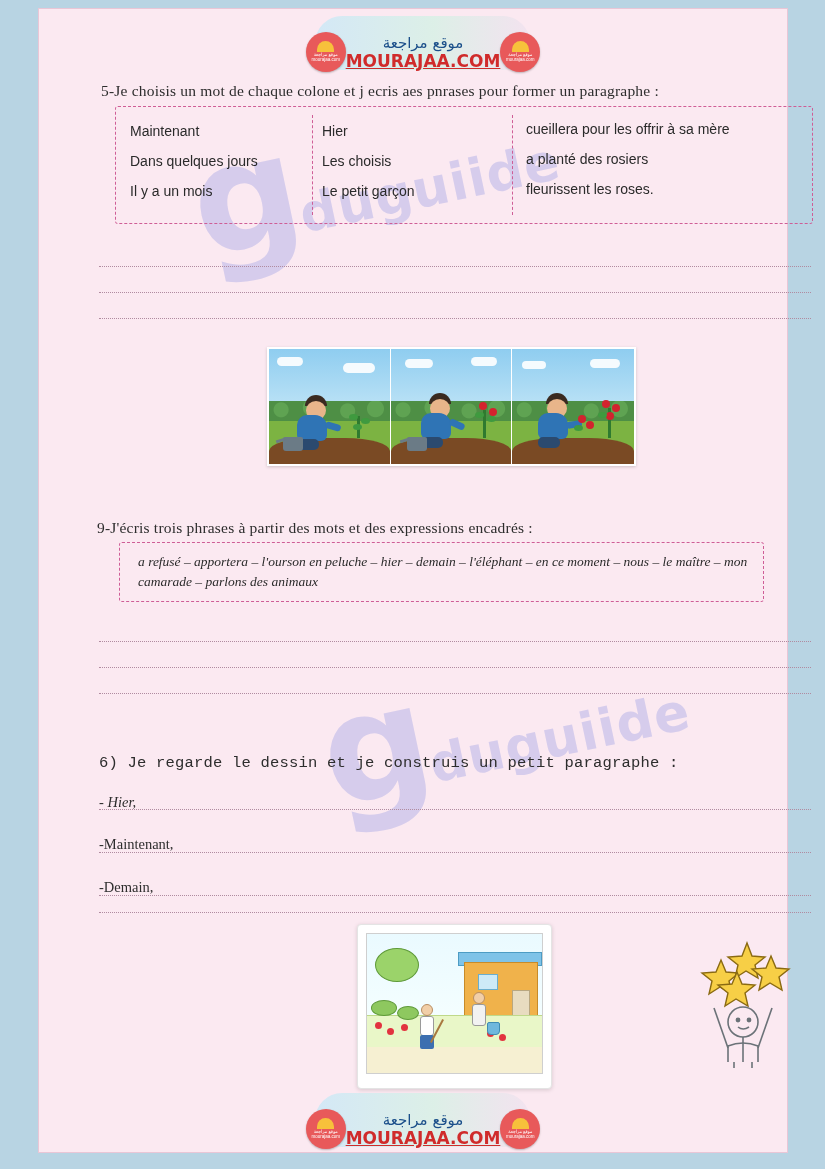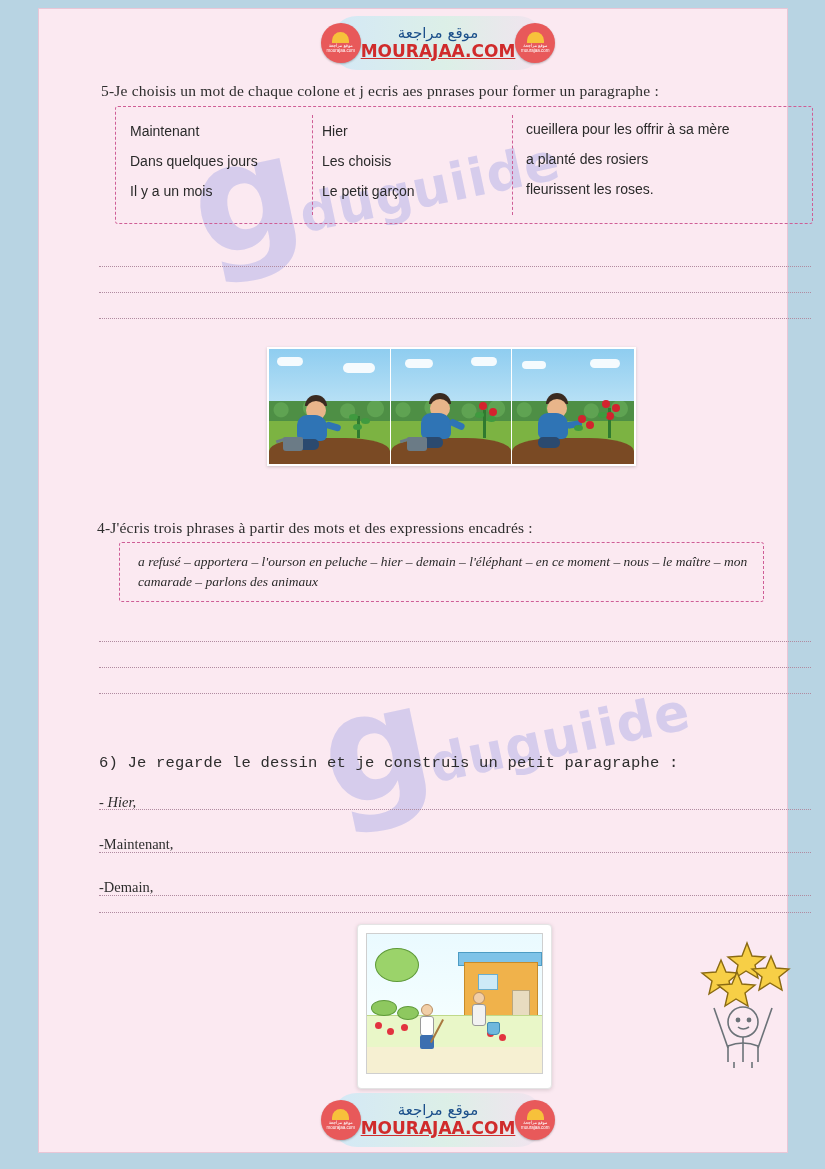--- a/index.html
+++ b/index.html
@@ -38,26 +38,26 @@
   .wm-text {
     font-size: 52px;
     letter-spacing: 1px;
   }
   .wm-row { display:flex; align-items:flex-end; }
 
   
   .brandbar {
     position: absolute;
     display: flex;
-    align-items: center;
+    align-items: flex-end;
     justify-content: center;
     gap: 0;
     width: 320px;
     height: 58px;
-    left: 239px;
+    left: 224px;
   }
   .brandbar.top { top: 5px; }
   .brandbar.bottom { top: 1082px; }
   .brandbar .blob {
     position: absolute;
     left: 52px; top: 2px;
     width: 215px; height: 54px;
     border-radius: 27px;
     background: linear-gradient(90deg,#cfe8f7 0%, #d9f0e6 55%, #f2e2ef 100%);
     opacity: .9;
@@ -352,21 +352,21 @@
       <div class="boy-head" style="left:35px; top:50px;"></div>
       <div class="boy-body" style="left:26px; top:64px;"></div>
       <div class="boy-arm" style="left:54px; top:72px; transform:rotate(-8deg);"></div>
       <div class="boy-leg" style="left:26px; top:88px;"></div>
       <div class="rose" style="left:66px; top:66px;"></div>
       <div class="rose" style="left:74px; top:72px;"></div>
       <div class="leafy" style="left:62px; top:76px;"></div>
     </div>
   </div>
 
-  <div class="qtitle q2">4-J'écris trois phrases à partir des mots et des expressions encadrés :</div>
+  <div class="qtitle q2">9-J'écris trois phrases à partir des mots et des expressions encadrés :</div>
 
   <div class="dashbox box2">
     <div class="inner">a refusé – apportera – l'ourson en peluche – hier – demain – l'éléphant – en ce moment – nous – le maître – mon camarade – parlons des animaux</div>
   </div>
 
   <div class="dots" style="top:632px;"></div>
   <div class="dots" style="top:658px;"></div>
   <div class="dots" style="top:684px;"></div>
 
   <div class="qtitle q3">6) Je regarde le dessin et je construis un petit paragraphe :</div>

